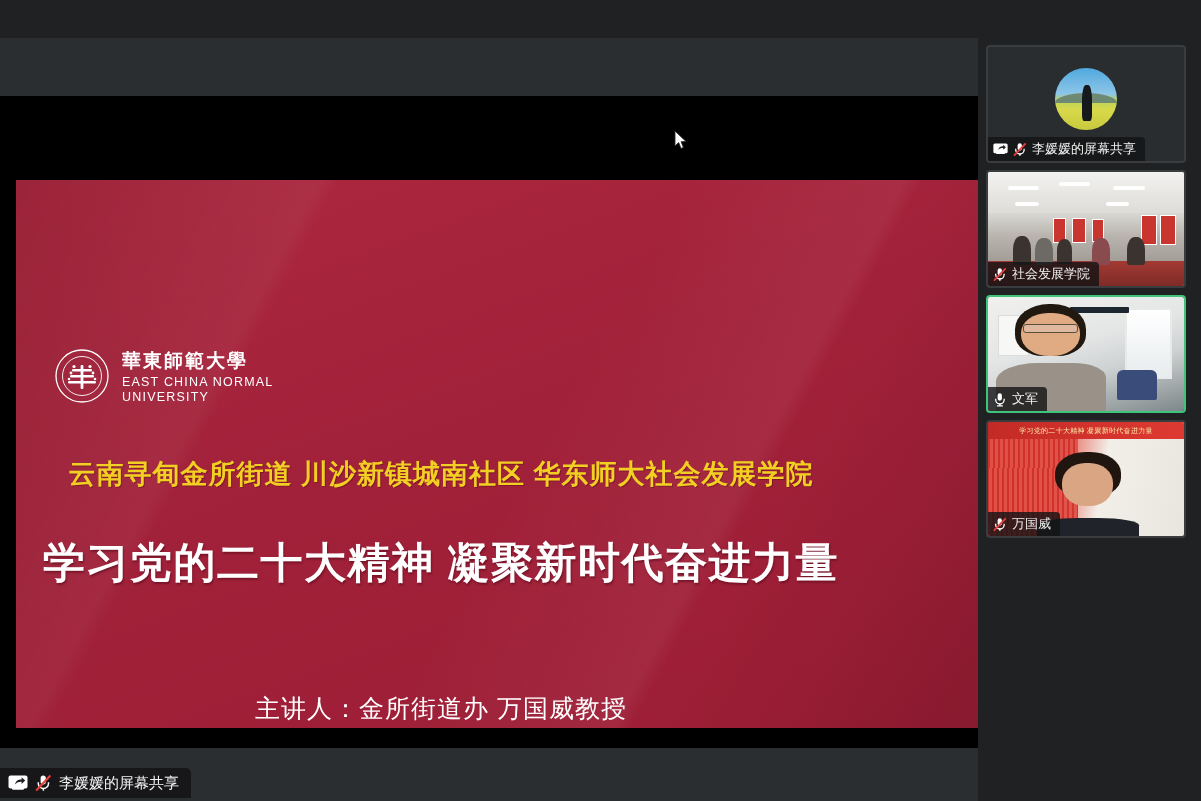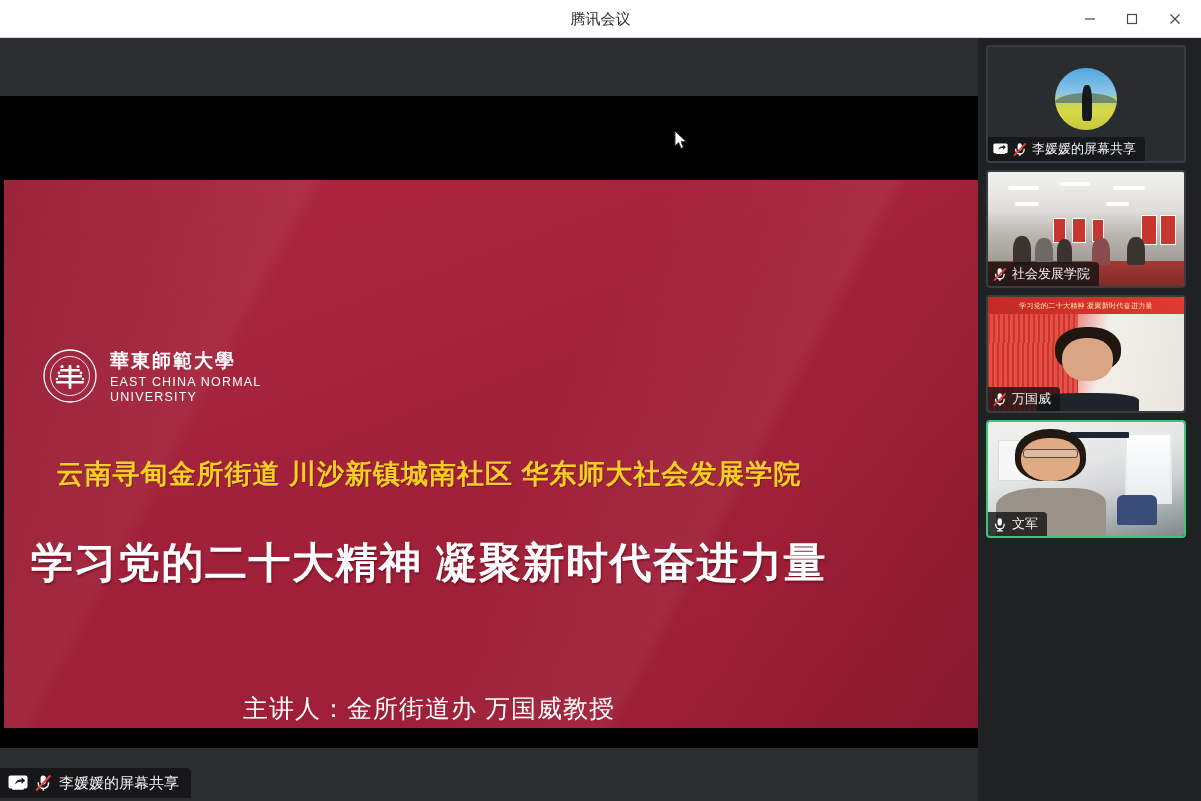--- a/index.html
+++ b/index.html
@@ -18,21 +18,21 @@
   #wc-min{ right:91px; } #wc-max{ right:49px; } #wc-close{ right:6px; }
   .wc svg{ display:block; }
 
   
   #stage{ position:absolute; left:0; top:38px; width:978px; height:763px;
     background:#2b2e30; overflow:hidden; }
   #stage-black{ position:absolute; left:0; top:58px; width:978px; height:652px;
     background:#000000; }
 
   
-  #slide{ position:absolute; left:4px; top:142px; width:978px; height:548px;
+  #slide{ position:absolute; left:16px; top:142px; width:978px; height:548px;
     background:#4d7c0f; overflow:hidden; }
   #slide .sheen{ position:absolute; inset:0;
     background:
       linear-gradient(118deg, rgba(255,255,255,0.00) 0%, rgba(255,255,255,0.045) 24%,
         rgba(255,255,255,0.00) 25.5%, rgba(255,255,255,0.00) 52%,
         rgba(255,255,255,0.05) 70%, rgba(255,255,255,0.00) 71.5%,
         rgba(0,0,0,0.00) 100%),
       linear-gradient(160deg, #ad2840 0%, #a2213a 45%, #9b1d35 100%);
   }
   #slide .sheen2{ position:absolute; inset:0;
@@ -142,40 +142,20 @@
   .av-cartoon .f2{ position:absolute; left:14%; top:58%; width:26%; height:26%;
     background:#f8dcbc; border-radius:46%; border:3px solid #f3f1ec; }
 
   .mic-off, .mic-on, .sshare { flex:0 0 auto; display:block; }
 </style>
 </head>
 <body>
 
 <div id="app">
 
-  <div id="titlebar">
-    <div class="tb-title">腾讯会议</div>
-
-    <div class="wc" id="wc-min">
-      <svg width="12" height="12" viewBox="0 0 12 12">
-        <line x1="1" y1="6" x2="11" y2="6" stroke="#4a4a4a" stroke-width="1.2"></line>
-      </svg>
-    </div>
-    <div class="wc" id="wc-max">
-      <svg width="12" height="12" viewBox="0 0 12 12">
-        <rect x="1.5" y="1.5" width="9" height="9" fill="none" stroke="#4a4a4a" stroke-width="1.2"></rect>
-      </svg>
-    </div>
-    <div class="wc" id="wc-close">
-      <svg width="12" height="12" viewBox="0 0 12 12">
-        <line x1="1.5" y1="1.5" x2="10.5" y2="10.5" stroke="#4a4a4a" stroke-width="1.2"></line>
-        <line x1="10.5" y1="1.5" x2="1.5" y2="10.5" stroke="#4a4a4a" stroke-width="1.2"></line>
-      </svg>
-    </div>
-  </div>
 
   <div id="stage">
     <div id="stage-black"></div>
 
     <div id="slide">
       <div class="sheen"></div>
       <div class="sheen2"></div>
 
       <div id="logo">
         <svg class="seal" viewBox="0 0 56 56">
@@ -287,41 +267,20 @@
             <path d="M3.3 8.2 v1.2 a5.1 5.1 0 0 0 10.2 0 V8.2" fill="none" stroke="#ffffff" stroke-width="1.6"></path>
             <rect x="7.6" y="14.1" width="1.5" height="2.6"></rect>
           </g>
           <line x1="1.2" y1="16.4" x2="15.4" y2="1.6" stroke="#e8413c" stroke-width="2.2"></line>
         </svg>
         <span class="nm">社会发展学院</span>
       </div>
     </div>
 
 
-    <div class="tile">
-      <div class="vid bg-room">
-        <div class="banner">学习党的二十大精神 凝聚新时代奋进力量</div>
-        <div class="wall"></div>
-        <div class="head" style="left:34%;top:26%;width:34%;height:40%"></div>
-        <div class="face" style="left:38%;top:36%;width:26%;height:38%"></div>
-        <div class="body" style="left:25%;top:84%;width:52%;height:16%;background:#20242a"></div>
-      </div>
-      <div class="badge">
-        <svg class="mic-off" width="14" height="15" viewBox="0 0 17 18">
-          <g fill="#ffffff">
-            <rect x="5.6" y="1.4" width="5.2" height="9" rx="2.6"></rect>
-            <path d="M3.3 8.2 v1.2 a5.1 5.1 0 0 0 10.2 0 V8.2" fill="none" stroke="#ffffff" stroke-width="1.6"></path>
-            <rect x="7.6" y="14.1" width="1.5" height="2.6"></rect>
-          </g>
-          <line x1="1.2" y1="16.4" x2="15.4" y2="1.6" stroke="#e8413c" stroke-width="2.2"></line>
-        </svg>
-        <span class="nm">万国威</span>
-      </div>
-    </div>
-
     <div class="tile speaking">
       <div class="vid bg-home">
         <div class="win"></div>
         <div class="pic"></div>
         <div class="board"></div>
         <div class="chairbar"></div>
         <div class="chair2"></div>
         <div class="head"></div>
         <div class="face"></div>
         <div style="position:absolute;left:18%;top:24%;width:28%;height:8%;
@@ -334,14 +293,35 @@
             <rect x="5.6" y="1.4" width="5.2" height="9" rx="2.6"></rect>
             <path d="M3.3 8.2 v1.2 a5.1 5.1 0 0 0 10.2 0 V8.2" fill="none" stroke="#ffffff" stroke-width="1.6"></path>
             <rect x="7.6" y="14.1" width="1.5" height="2.6"></rect>
             <rect x="4.6" y="16.1" width="7.5" height="1.5" rx="0.7"></rect>
           </g>
         </svg>
         <span class="nm">文军</span>
       </div>
     </div>
 
+    <div class="tile">
+      <div class="vid bg-room">
+        <div class="banner">学习党的二十大精神 凝聚新时代奋进力量</div>
+        <div class="wall"></div>
+        <div class="head" style="left:34%;top:26%;width:34%;height:40%"></div>
+        <div class="face" style="left:38%;top:36%;width:26%;height:38%"></div>
+        <div class="body" style="left:25%;top:84%;width:52%;height:16%;background:#20242a"></div>
+      </div>
+      <div class="badge">
+        <svg class="mic-off" width="14" height="15" viewBox="0 0 17 18">
+          <g fill="#ffffff">
+            <rect x="5.6" y="1.4" width="5.2" height="9" rx="2.6"></rect>
+            <path d="M3.3 8.2 v1.2 a5.1 5.1 0 0 0 10.2 0 V8.2" fill="none" stroke="#ffffff" stroke-width="1.6"></path>
+            <rect x="7.6" y="14.1" width="1.5" height="2.6"></rect>
+          </g>
+          <line x1="1.2" y1="16.4" x2="15.4" y2="1.6" stroke="#e8413c" stroke-width="2.2"></line>
+        </svg>
+        <span class="nm">万国威</span>
+      </div>
+    </div>
+
   </div>
 </div>
 
 </body></html>

